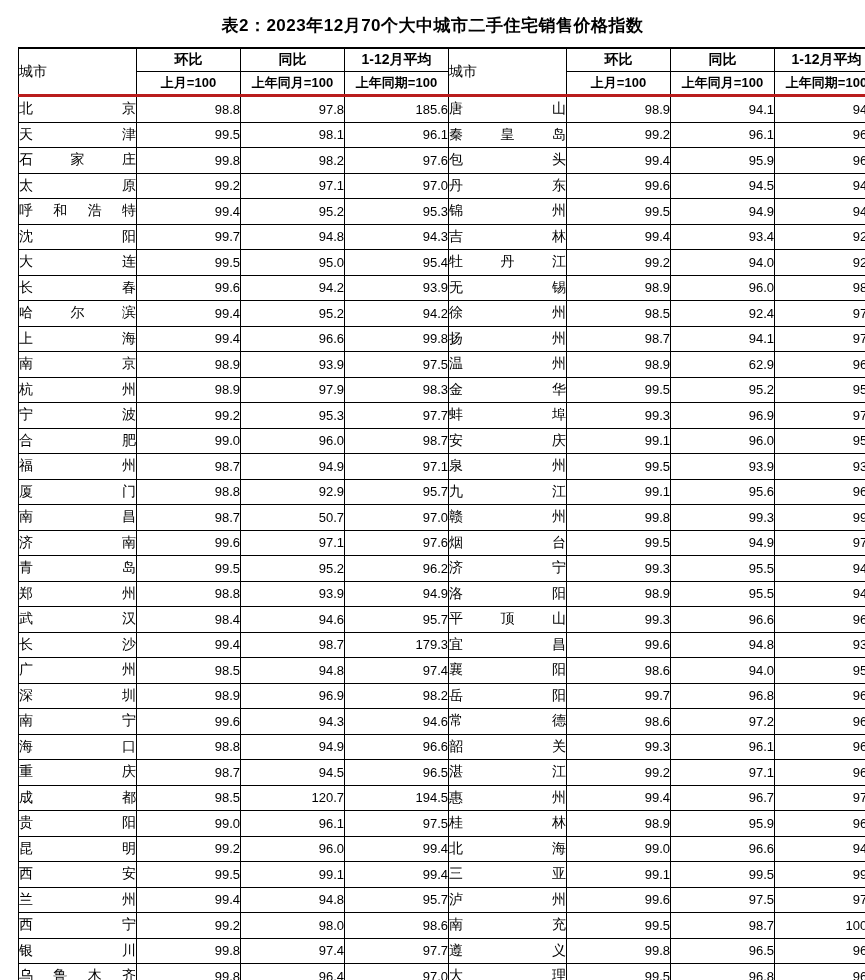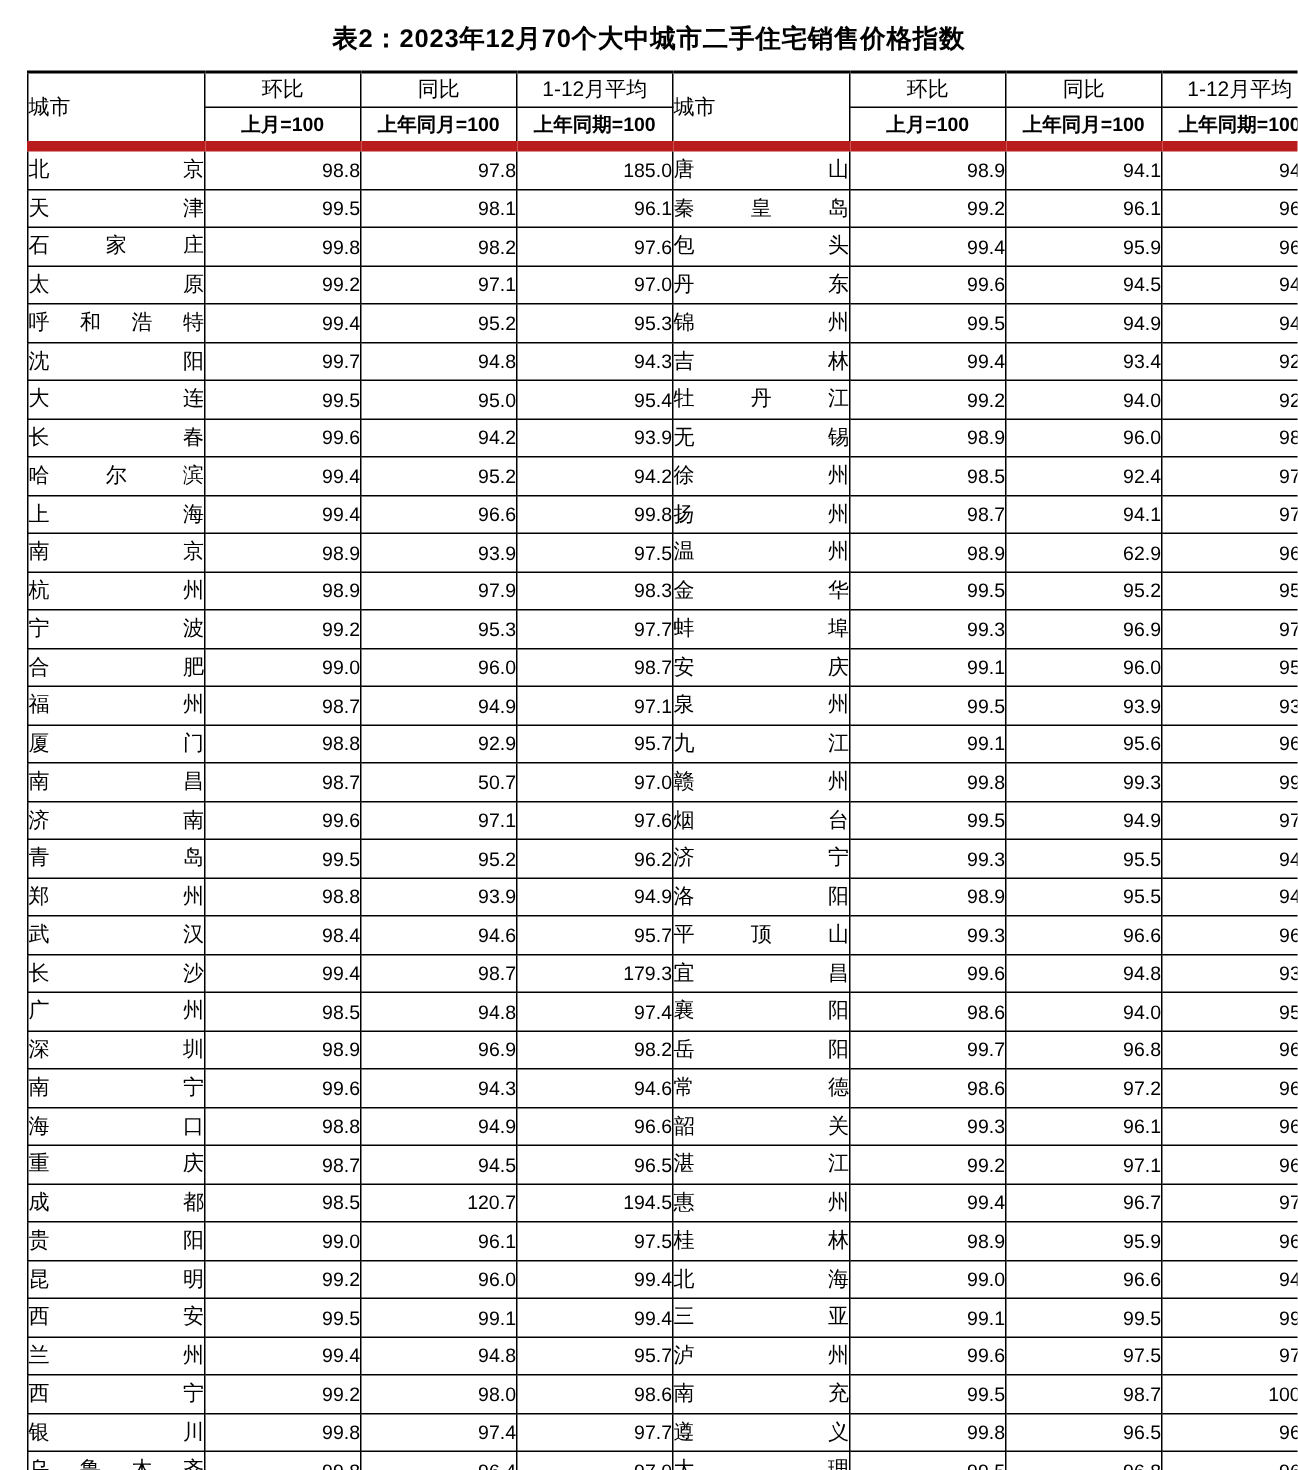--- a/index.html
+++ b/index.html
@@ -51,21 +51,21 @@
     font-family: "Liberation Sans", "DejaVu Sans", sans-serif;
     font-size: 14px;
     font-weight: normal;
     height: 44px;
     vertical-align: middle;
   }
   .hdr-top {
     text-align: center;
     font-family: "Liberation Sans", "DejaVu Sans", sans-serif;
     font-size: 14px;
-    font-weight: normal;
+    font-weight: bold;
     height: 22px;
     vertical-align: middle;
   }
   .hdr-sub {
     text-align: center;
     font-family: "Liberation Sans", "DejaVu Sans", sans-serif;
     font-size: 13px;
     font-weight: bold;
     height: 22px;
     vertical-align: middle;
@@ -95,21 +95,21 @@
   
   col.c-city { width: 118px; }
   col.c-num { width: 104px; }
 
   
   tbody td {
     border-top: none;
     border-bottom: none;
   }
   tbody tr:first-child td {
-    border-top: 7px solid #b91c1c;
+    border-top: 3px solid #b91c1c;
     margin-top: 40px;
   }
   tbody tr:last-child td {
     border-bottom: 2px solid #000;
   }
 </style>
 </head>
 <body>
 
 <div class="page">
@@ -146,21 +146,21 @@
           <th class="hdr-sub">上月=100</th>
           <th class="hdr-sub">上年同月=100</th>
           <th class="hdr-sub">上年同期=100</th>
         </tr>
       </thead>
       <tbody id="table-body">
           <tr>
             <td class="city"><span class="cname">北　　京</span></td>
             <td class="num">98.8</td>
             <td class="num">97.8</td>
-            <td class="num">185.0</td>
+            <td class="num">185.6</td>
             <td class="city"><span class="cname">唐　　山</span></td>
             <td class="num">98.9</td>
             <td class="num">94.1</td>
             <td class="num">94.2</td>
           </tr>
           <tr>
             <td class="city"><span class="cname">天　　津</span></td>
             <td class="num">99.5</td>
             <td class="num">98.1</td>
             <td class="num">96.1</td>

